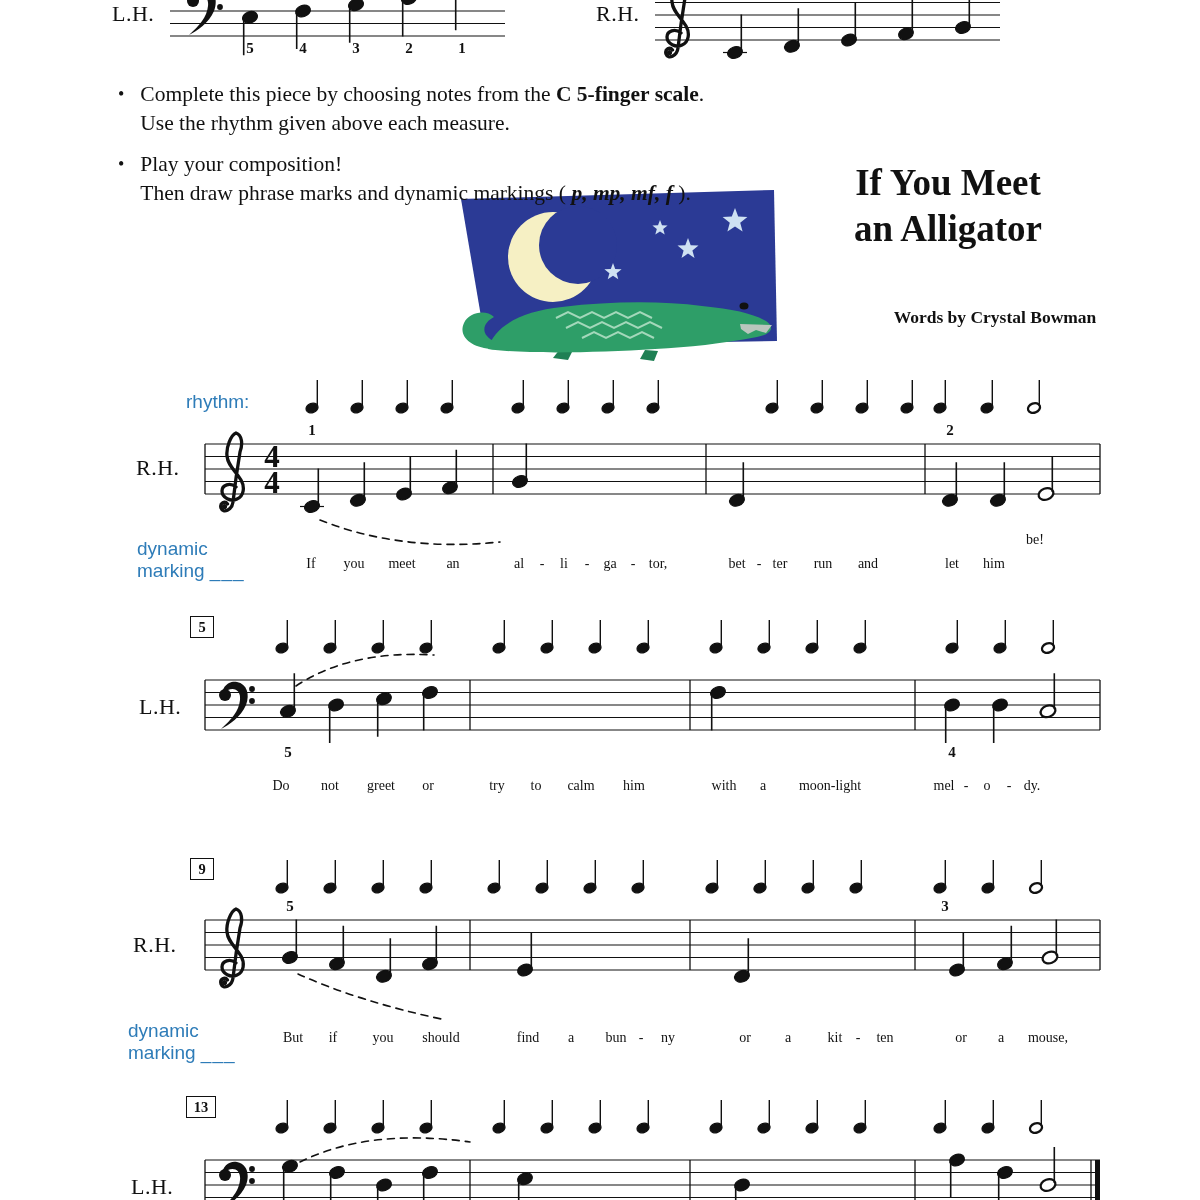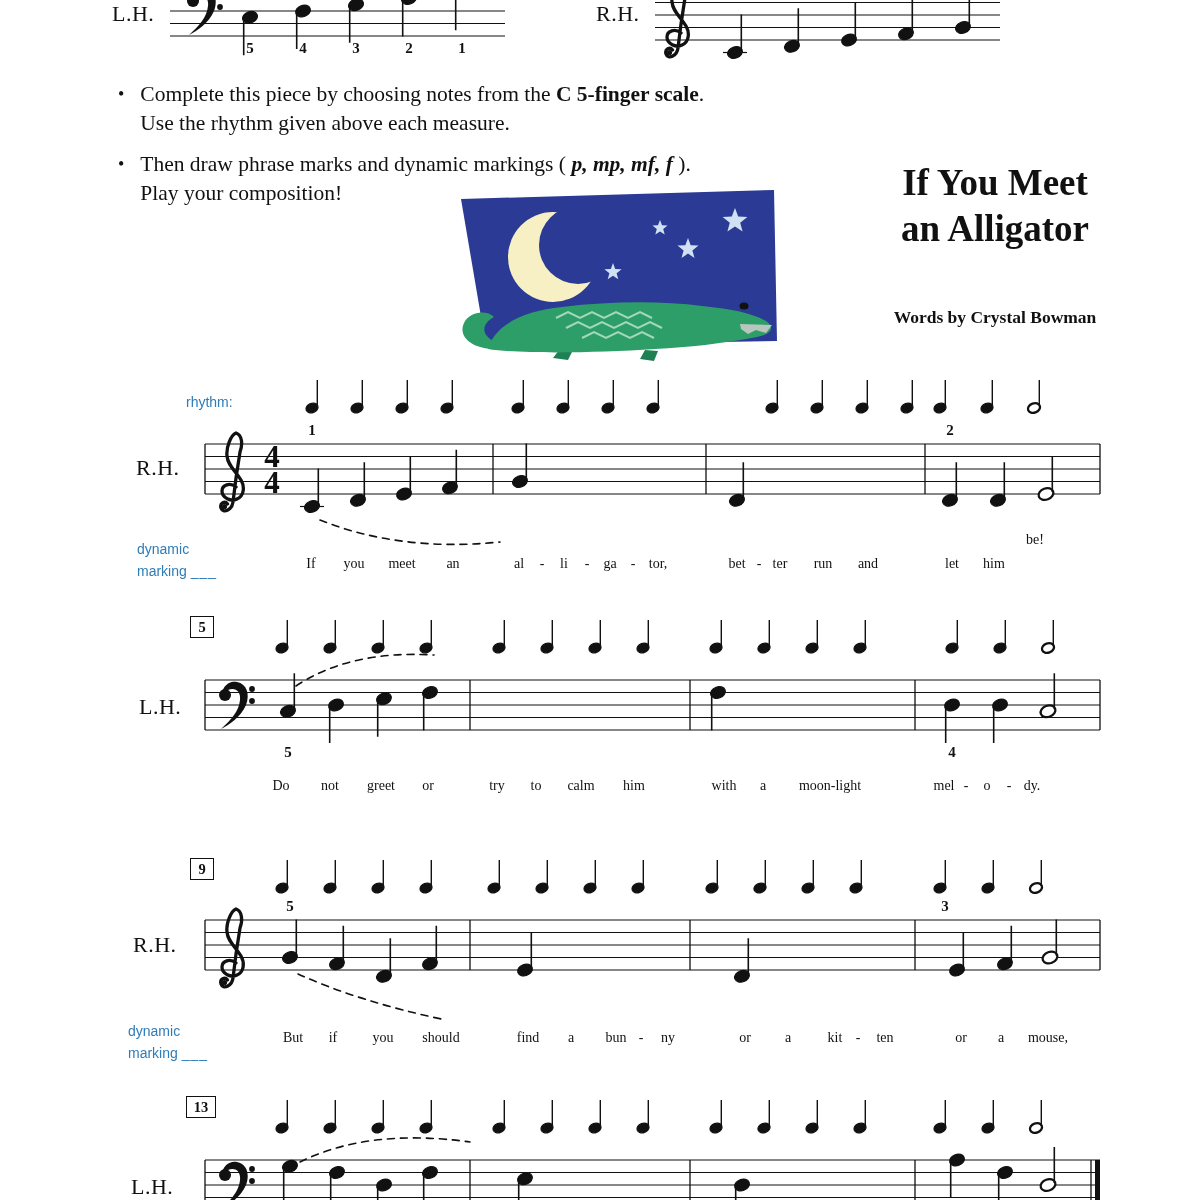--- a/index.html
+++ b/index.html
@@ -1,21 +1,21 @@
 <!DOCTYPE html>
 <html style="--blue: #2e7cb8; --sky: #2b3a95; --moon: #f6f0c4; --gator: #2e9e68; --gator-shadow: #1f8054; --scute: #a4d8bb; --jaw: #b9c6bd;"><head>
 <meta charset="utf-8">
 <style>
   html,body{margin:0;padding:0;background:#fff;}
   #page{position:relative;width:1200px;height:1200px;overflow:hidden;background:#fff;
         font-family:"Liberation Serif",serif;color:#111;}
   #art{position:absolute;left:0;top:0;}
   .abs{position:absolute;}
   .hand{font-size:22px;letter-spacing:0.5px;}
-  .blue{color:var(--blue);font-family:"Liberation Sans",sans-serif;font-size:14px;line-height:22px;}
+  .blue{color:var(--blue);font-family:"Liberation Sans",sans-serif;font-size:19px;line-height:22px;}
   .lyr{position:absolute;transform:translateX(-50%);font-size:14px;white-space:nowrap;}
   .finger{position:absolute;transform:translateX(-50%);font-weight:bold;font-size:15px;font-family:"Liberation Serif",serif;}
   .mbox{position:absolute;border:1.6px solid #111;text-align:center;font-size:14.5px;font-weight:600;
         font-family:"Liberation Serif",serif;background:#fff;}
   .bullet-row{position:absolute;font-size:21.5px;line-height:29px;display:flex;gap:16px;}
   .bullet-glyph{font-size:18px;line-height:29px;}
   .iline{white-space:nowrap;}
   .dyn{font-style:italic;font-weight:bold;}
   .title{position:absolute;font-weight:bold;font-size:37px;line-height:46px;text-align:center;}
   .credit{position:absolute;font-weight:bold;font-size:17.5px;text-align:center;}
@@ -371,26 +371,26 @@
   <div class="bullet-row" style="left:118px;top:80px">
     <span class="bullet-glyph">•</span>
     <div>
       <div class="iline"><span>Complete this piece by choosing notes from the </span><b>C 5-finger scale</b><span>.</span></div>
       <div class="iline">Use the rhythm given above each measure.</div>
     </div>
   </div>
   <div class="bullet-row" style="left:118px;top:150px">
     <span class="bullet-glyph">•</span>
     <div>
+      <div class="iline">Play your composition!</div>
       <div class="iline"><span>Then draw phrase marks and dynamic markings ( </span><span class="dyn">p, mp, mf, f</span><span> ).</span></div>
-      <div class="iline">Play your composition!</div>
     </div>
   </div>
 
-  <div class="title" style="left:845px;top:160px;width:300px">
+  <div class="title" style="left:798px;top:160px;width:300px">
     <div>If You Meet</div>
     <div>an Alligator</div>
   </div>
   <div class="credit" style="left:855px;top:307px;width:280px">Words by Crystal Bowman</div>
 
   <div class="abs blue" style="left:186px;top:391px">rhythm:</div>
 
   <div class="abs blue" style="left:137px;top:538px">
     <div>dynamic</div>
     <div><span>marking</span> <span class="blank">___</span></div>

